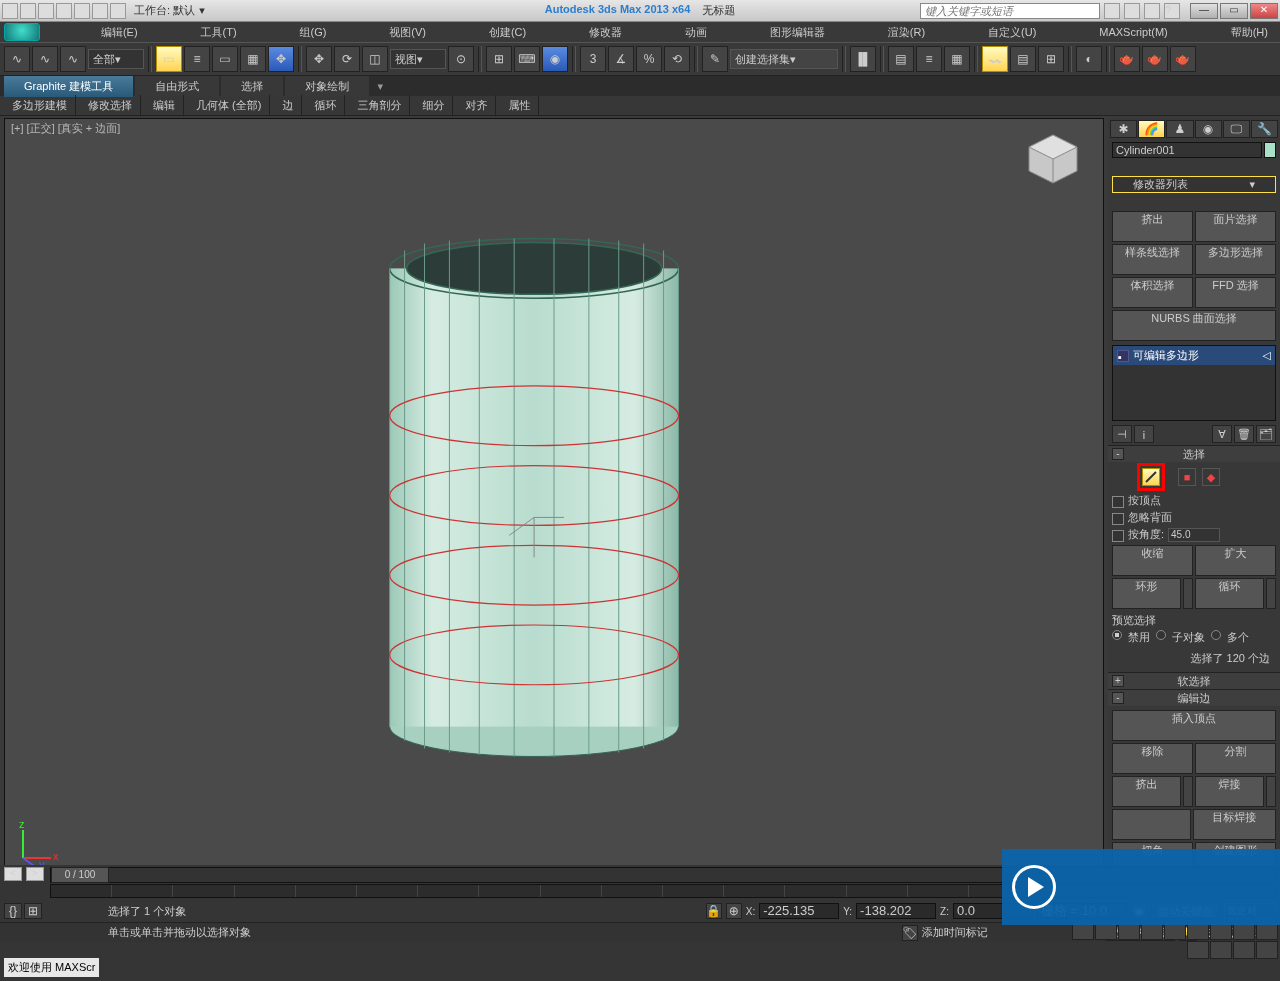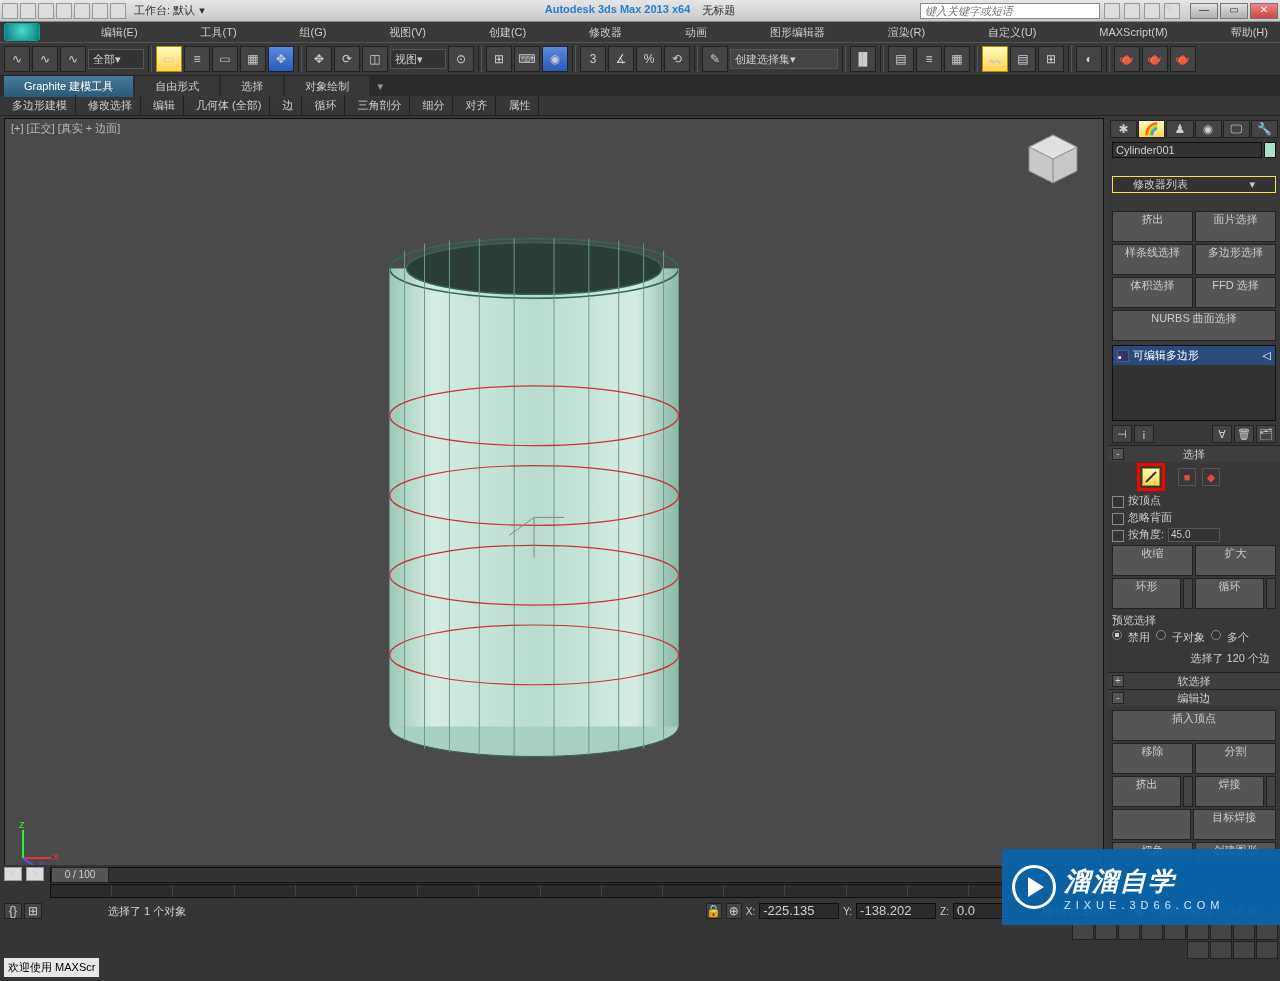--- a/index.html
+++ b/index.html
@@ -481,37 +481,44 @@
       <div class="coord-box">-225.135</div>
     <span class="coord-lbl">Y:</span>
       <div class="coord-box">-138.202</div>
     <span class="coord-lbl">Z:</span>
       <div class="coord-box">0.0</div>
     <div class="coord-box" style="width:90px">栅格 = 10.0</div>
     <div class="tool-btn" style="width:16px;height:16px">◉</div>
     <div class="autokey">自动关键点</div>
     <div class="selset-combo">选定对</div>
   </div>
+  <div class="prompt-row">
+    <div style="width:100px"></div>
+    <span>单击或单击并拖动以选择对象</span>
+    <div style="flex:1"></div>
+    <div class="tool-btn" style="width:16px;height:16px">🏷</div>
+    <span>添加时间标记</span>
+    <div style="width:110px"></div>
+    <div class="autokey">设置关键点</div>
+    <div class="tool-btn" style="width:18px;height:16px">🔑</div>
+    <span>关键点过滤器...</span>
+  </div>
   <div class="anim-ctrls">
     <div class="abtn"></div>
     <div class="abtn"></div>
     <div class="abtn"></div>
     <div class="abtn"></div>
     <div class="abtn"></div>
     <div class="abtn"></div>
     <div class="abtn"></div>
     <div class="abtn"></div>
     <div class="abtn"></div>
     <div class="abtn"></div>
     <div class="abtn"></div>
     <div class="abtn"></div>
     <div class="abtn"></div>
   </div>
   <div class="welcome">欢迎使用  MAXScr</div>
 </div>
 
 <div class="watermark">
   <div class="wm-play"></div>
-  <div class="wm-text">
-    <div class="big">溜溜自学</div>
-    <div class="small">ZIXUE.3D66.COM</div>
-  </div>
 </div>
 
 </body></html>

